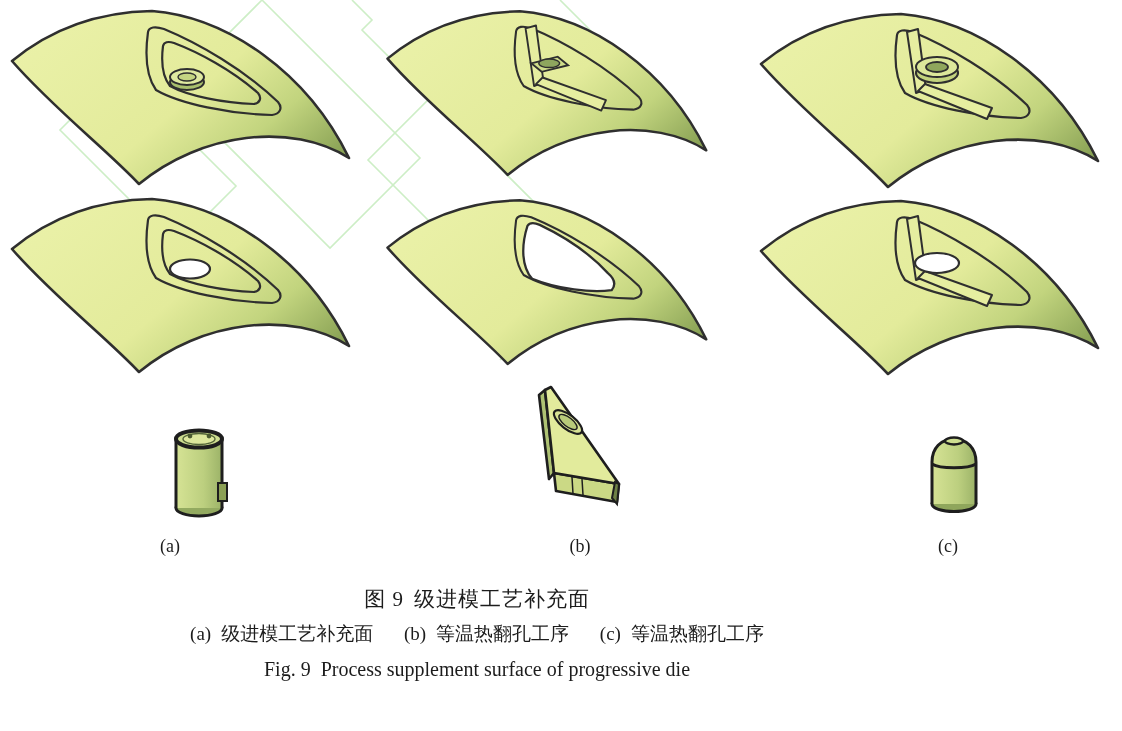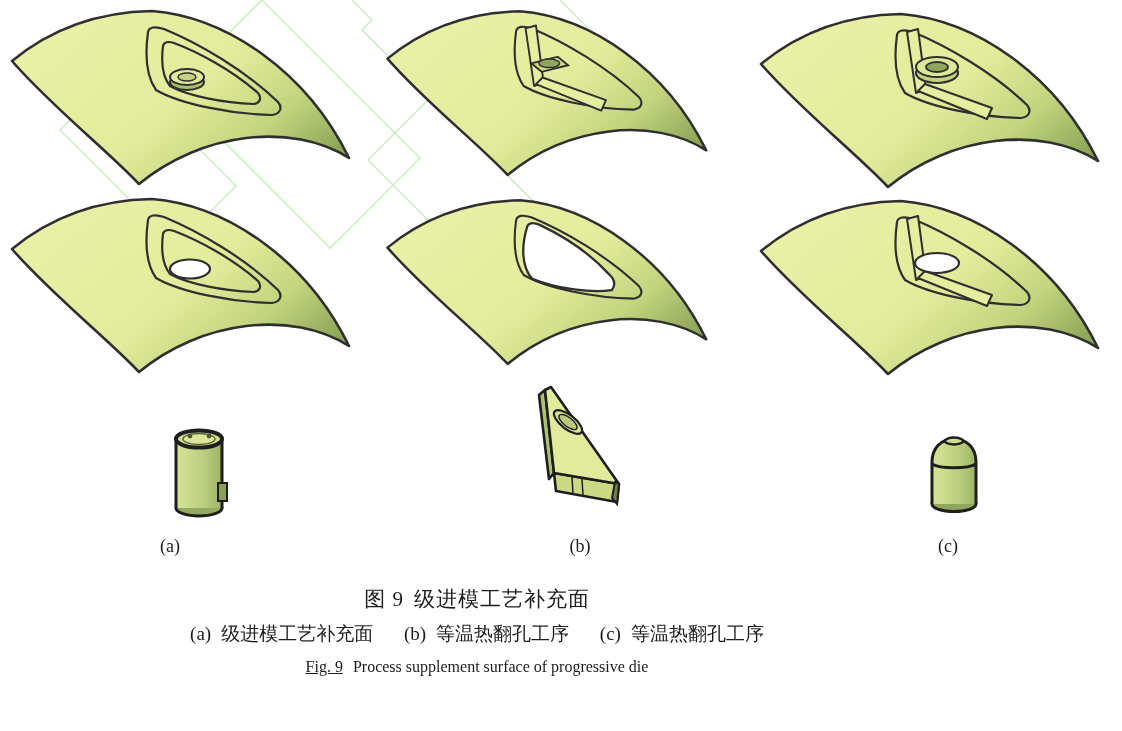--- a/index.html
+++ b/index.html
@@ -11,21 +11,21 @@
     font-family:"Liberation Serif","DejaVu Serif",serif;
     color:#1c1c1c;
   }
   .abs{position:absolute;}
   .caption-line{
     position:absolute;left:0;width:954px;
     text-align:center;white-space:nowrap;
   }
   .zh-title{top:585px;font-size:21px;letter-spacing:1px;}
   .zh-steps{top:621px;font-size:19px;}
-  .en-title{top:658px;font-size:16px;text-decoration:underline;}
+  .en-title{top:658px;font-size:20px;}
   .en-steps{top:694px;font-size:19px;}
   .gap-lg{display:inline-block;margin-left:26px;}
   .lbl-gap{display:inline-block;margin-left:10px;}
   .panel-label{
     position:absolute;top:536px;font-size:18px;
     transform:translateX(-50%);
   }
   svg{display:block;}
 </style>
 </head>

